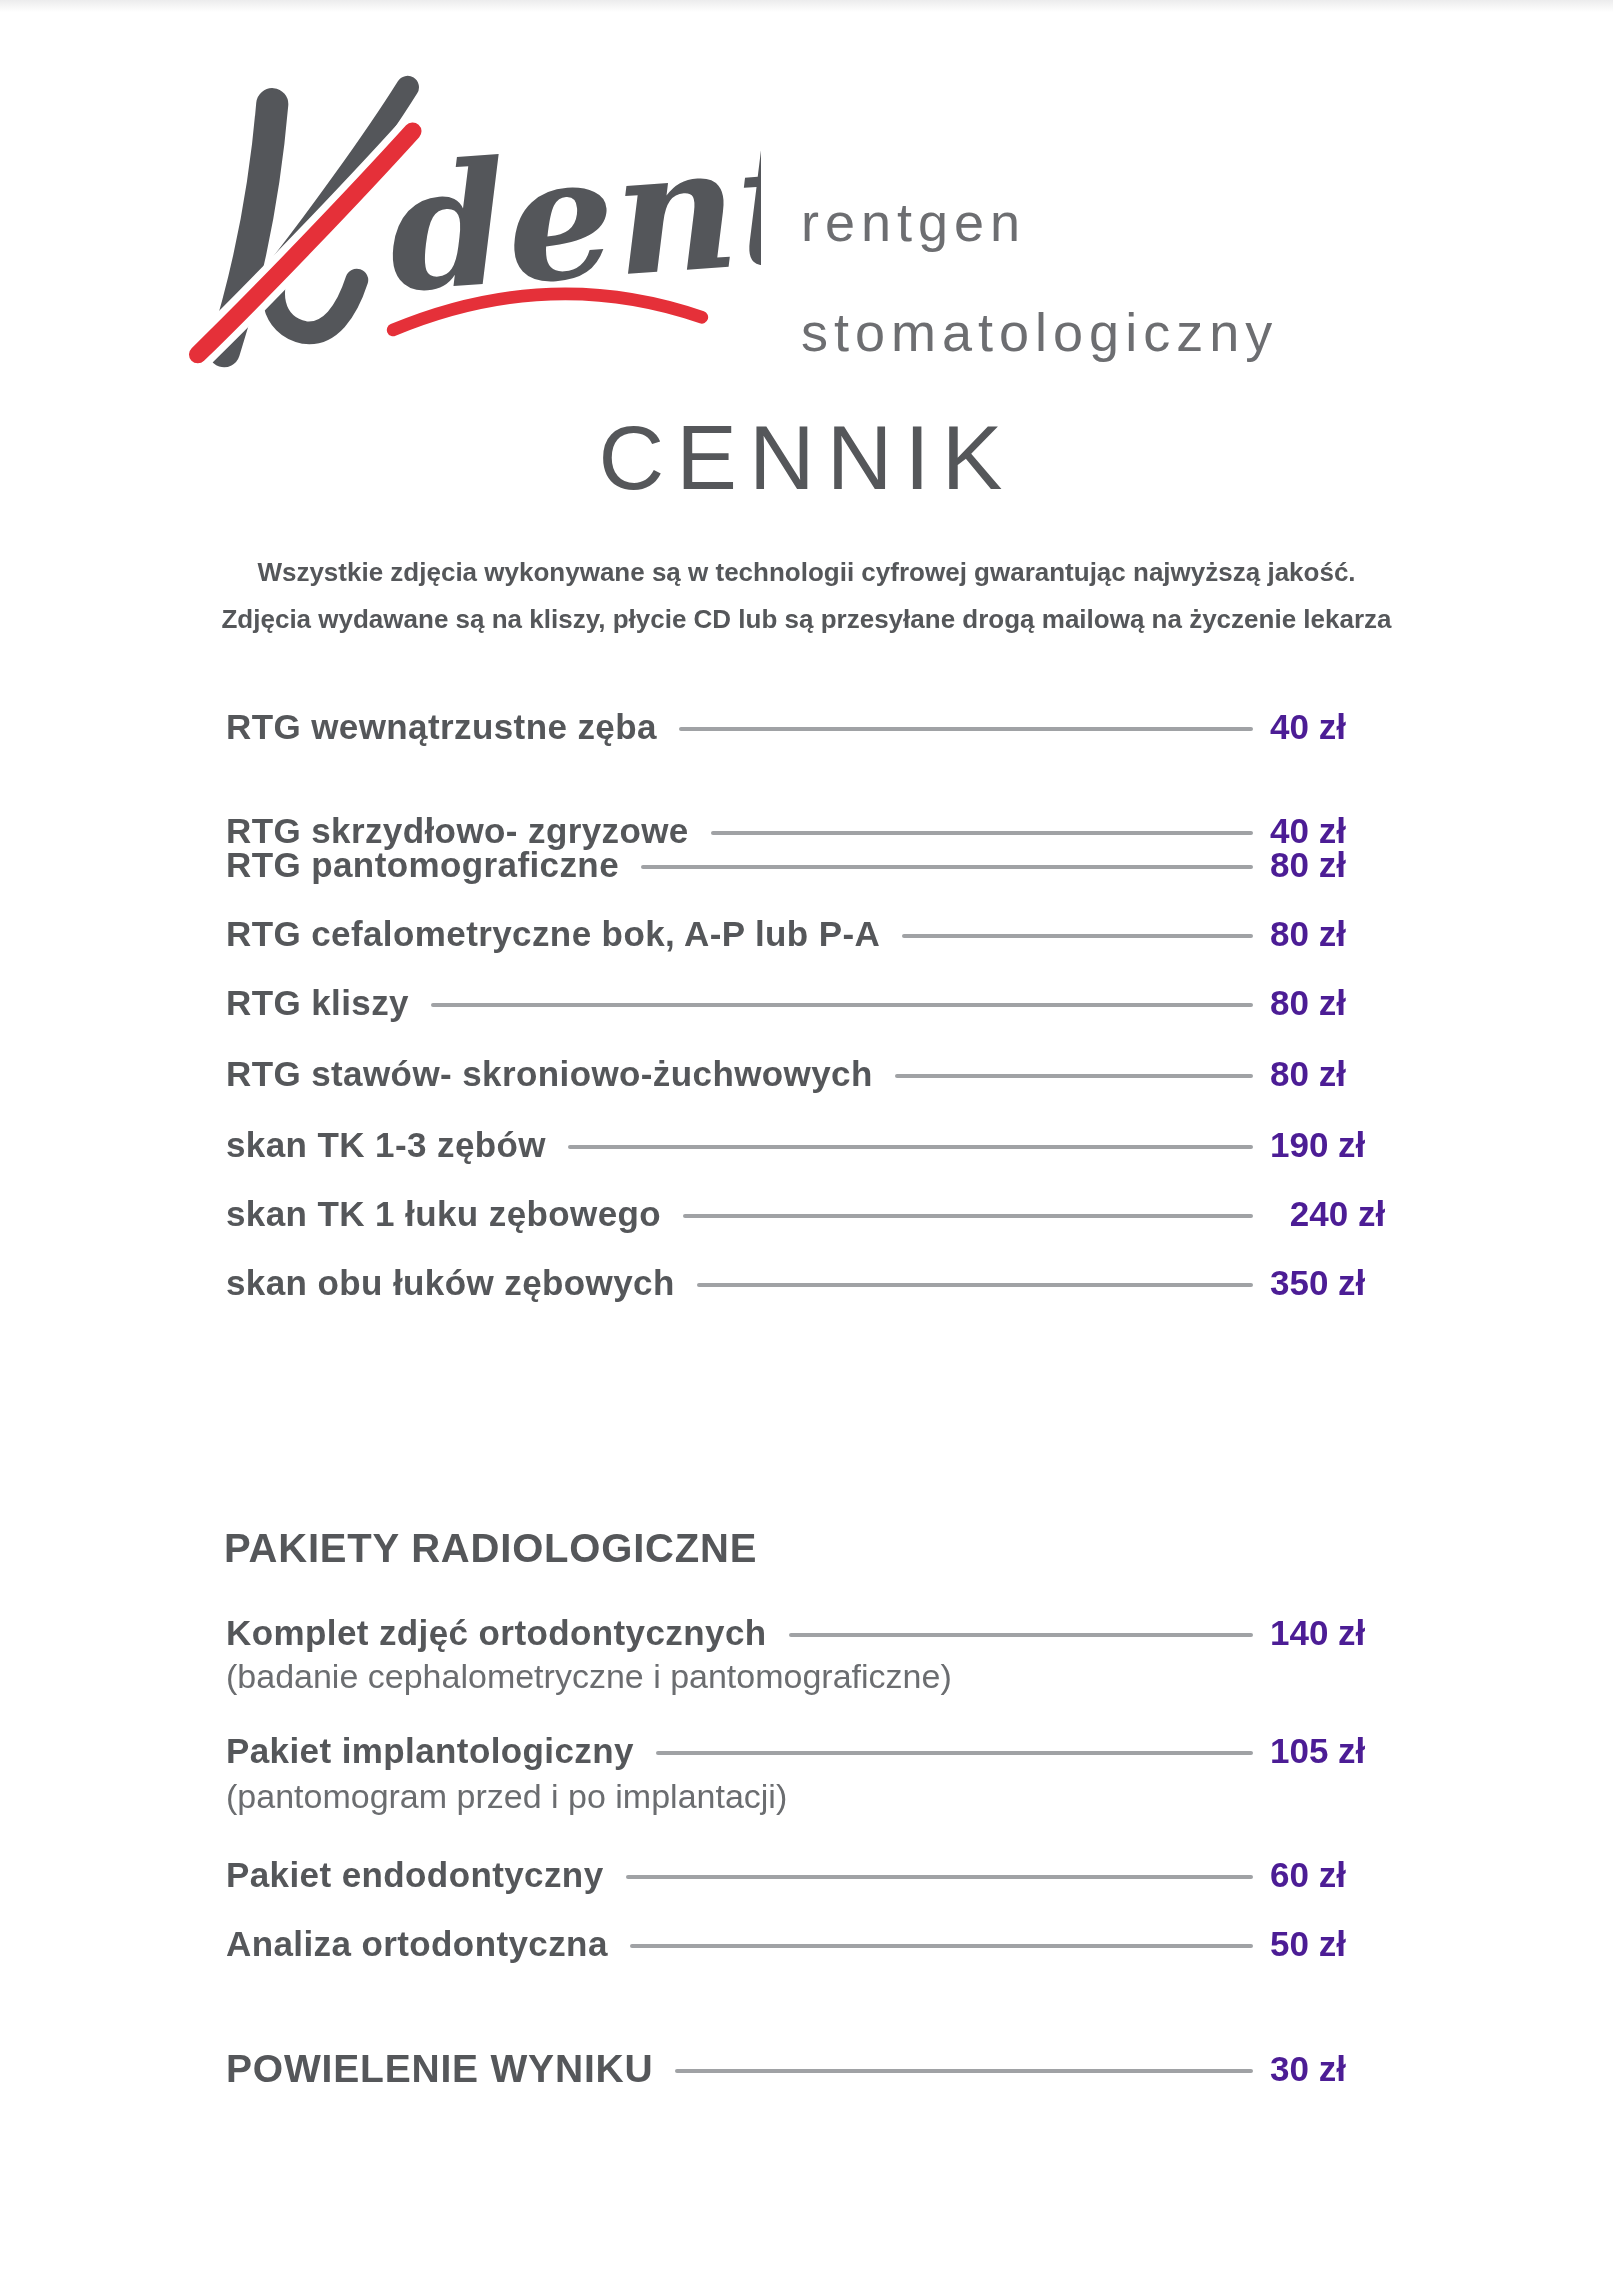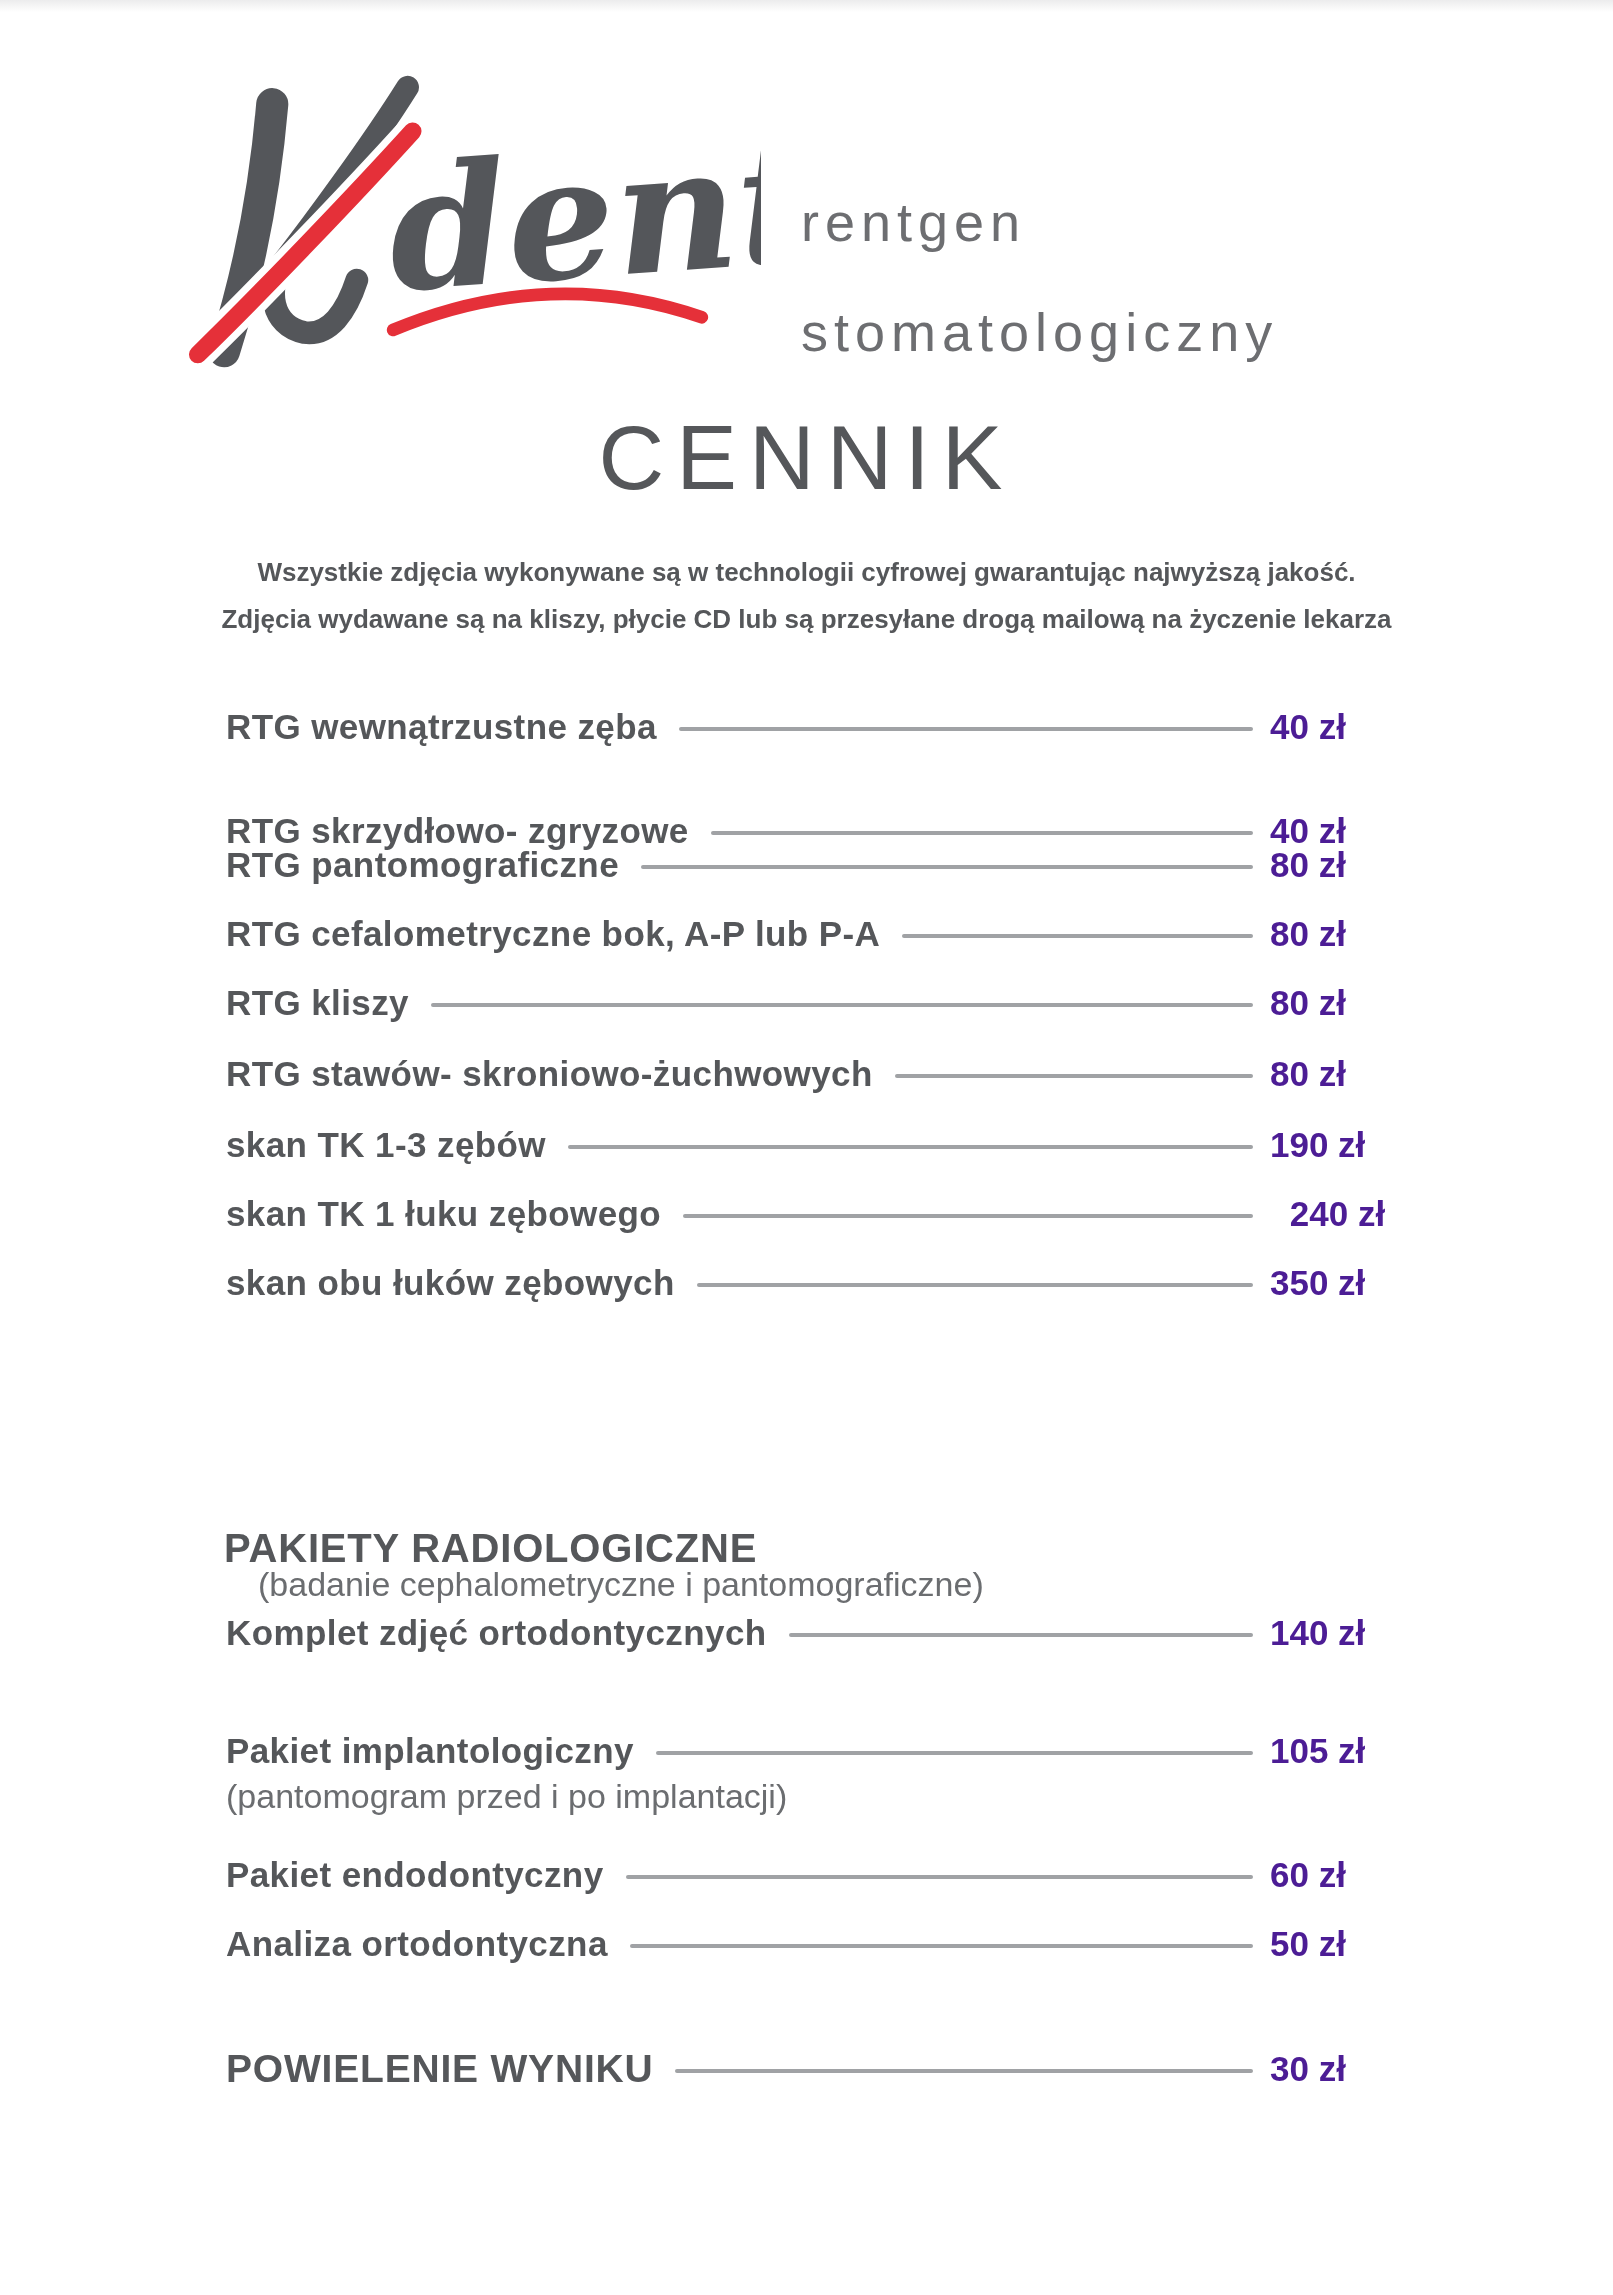--- a/index.html
+++ b/index.html
@@ -123,21 +123,21 @@
   .r3 { top: 907px; justify-content: center; }
   .r4 { top: 976px; }
   .r5 { top: 1047px; }
   .r6 { top: 1118px; }
   .r7 { top: 1187px; text-align: center; }
   .r8 { top: 1256px; }
   .p0 { top: 1606px; }
   .p1 { top: 1724px; }
   .p2 { top: 1848px; }
   .p3 { top: 1917px; }
-  .n0 { top: 1565px; margin-left: 32px; }
+  .n0 { top: 1657px; }
   .n1 { top: 1777px; }
   .dup { top: 2042px; }
 </style>
 </head>
 <body>
 
 <div class="page">
   <div class="top-fade"></div>
 
   <svg class="logo-svg" width="575" height="313" viewBox="0 0 680 370">

